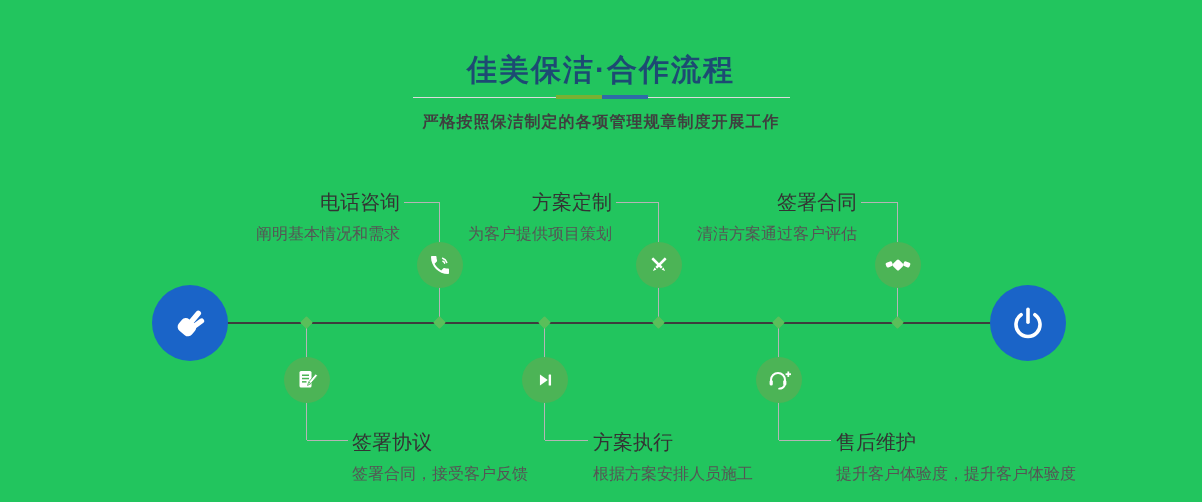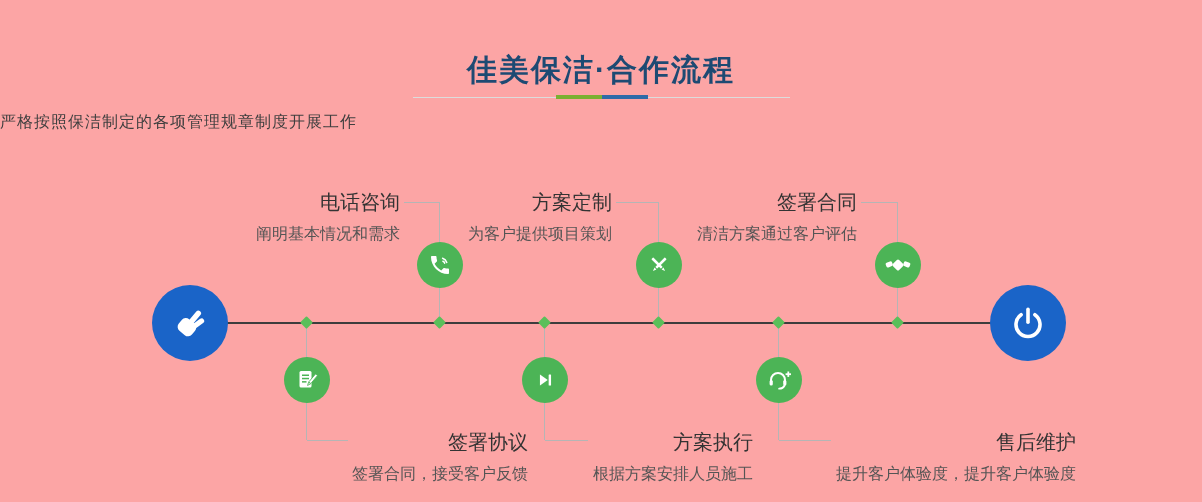--- a/index.html
+++ b/index.html
@@ -7,48 +7,48 @@
     --blue:#1a64c8;
     --title-blue:#1d4a73;
     --accent-green:#7ab032;
     --accent-blue:#2e6ba8;
     --line-dark:#3d3d3d;
     --connector:#b5b5b5;
     --diamond-green:#5abf5a;
   }
   html,body{margin:0;padding:0;background:#fff;}
   body{font-family:"Liberation Sans","DejaVu Sans",sans-serif;}
-  .canvas{position:relative;width:1202px;height:502px;background:#fca5a5;margin:0 auto;overflow:hidden;}
+  .canvas{position:relative;width:1202px;height:502px;background:#22c55e;margin:0 auto;overflow:hidden;}
 
   .title{position:absolute;top:50px;left:0;width:100%;text-align:center;
          font-size:30px;font-weight:700;color:var(--title-blue);letter-spacing:2px;}
   .divider-line{position:absolute;top:97px;left:413px;width:377px;height:1px;background:#dcdcdc;}
   .divider-accent{position:absolute;top:95px;left:556px;width:92px;height:4px;display:flex;}
   .seg{flex:1;height:100%;}
   .seg-green{background:var(--accent-green);}
   .seg-blue{background:var(--accent-blue);}
-  .subtitle{position:absolute;top:112px;left:0;width:100%;text-align:left;
-            font-size:16px;color:#3f3f3f;letter-spacing:1px;}
+  .subtitle{position:absolute;top:112px;left:0;width:100%;text-align:center;
+            font-size:16px;color:#3f3f3f;letter-spacing:1px;font-weight:bold;}
 
   .main-line{position:absolute;top:322px;left:190px;width:840px;height:2px;background:var(--line-dark);}
   .vconn{position:absolute;width:1px;background:var(--connector);}
   .hconn{position:absolute;height:1px;background:var(--connector);}
   .diamond{position:absolute;width:9px;height:9px;background:var(--diamond-green);
            transform:rotate(45deg);border-radius:1px;}
 
   .node{position:absolute;border-radius:50%;display:flex;align-items:center;justify-content:center;}
   .node.green{width:46px;height:46px;background:var(--green);}
   .node.endpoint{width:76px;height:76px;background:var(--blue);}
   .ic{display:block;}
   .cutout{fill:var(--green);}
   .pencil{stroke:var(--green);stroke-width:0.8;}
 
   .step-text{position:absolute;white-space:nowrap;}
   .step-text.top{text-align:right;}
-  .step-text.bottom{text-align:right;}
+  .step-text.bottom{text-align:left;}
   .step-title{font-size:20px;font-weight:400;color:#333;}
   .step-desc{font-size:16px;color:#555;margin-top:8px;}
 </style>
 </head>
 <body>
 
 <div class="canvas">
 
   <div class="title">佳美保洁·合作流程</div>
   <div class="divider-line"></div>

